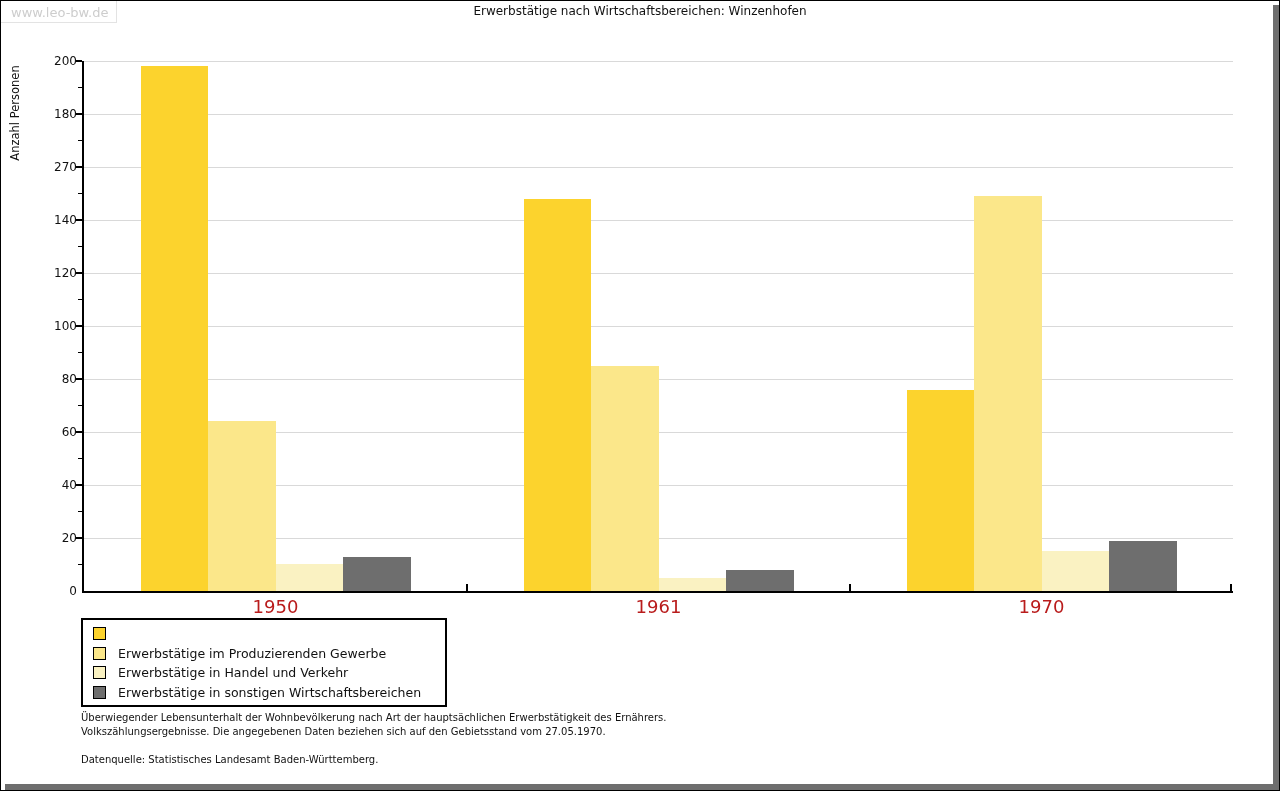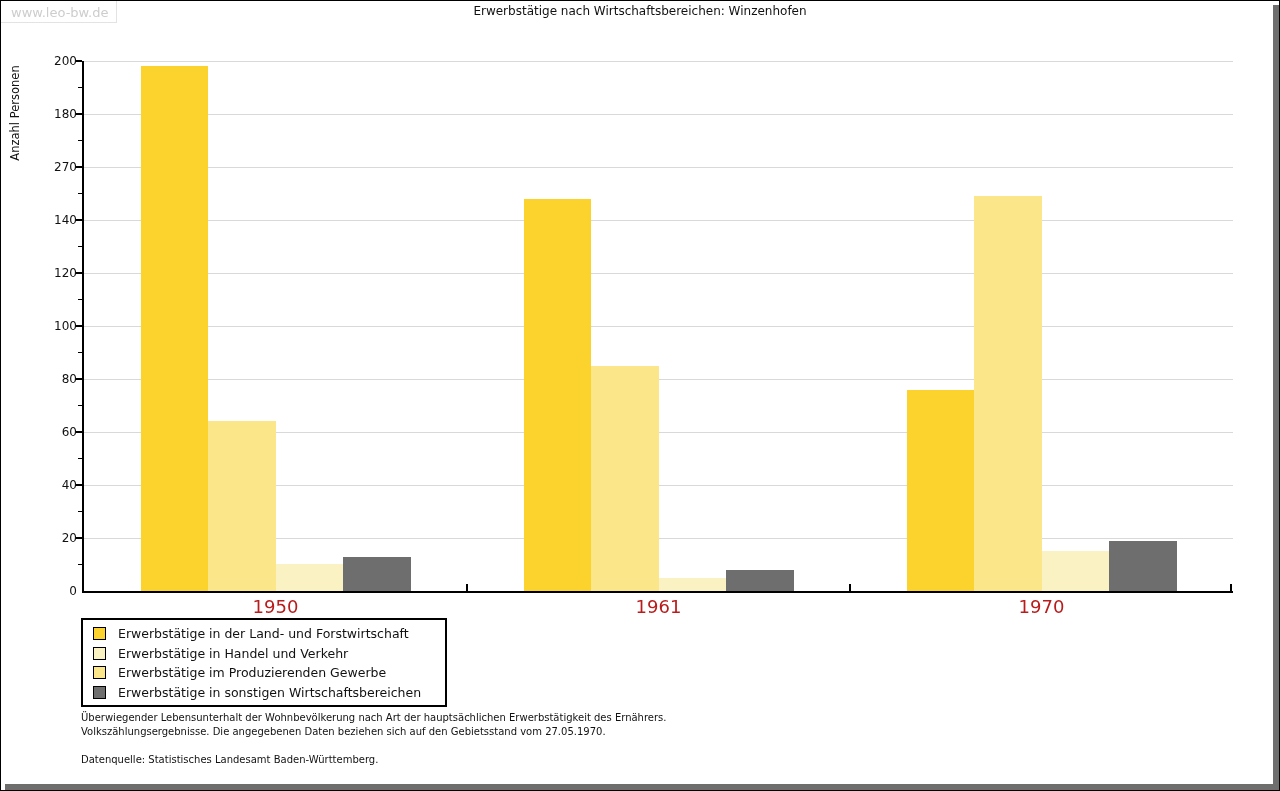--- a/index.html
+++ b/index.html
@@ -129,29 +129,28 @@
   <div id="xlabel-layer">
       <div class="xlabel" style="left: 274.5px; top: 595px;">1950</div>
       <div class="xlabel" style="left: 657.5px; top: 595px;">1961</div>
       <div class="xlabel" style="left: 1040.5px; top: 595px;">1970</div>
     </div>
 
   <div class="legend">
     <div id="legend-rows">
         <div class="legend-row">
           <span class="legend-swatch" style="background: rgb(252, 211, 45);"></span>
-          <span class="legend-label">Erwerbstätige in der Land- und Forstwirtschaft</span>
+        </div>
+        <div class="legend-row">
+          <span class="legend-swatch" style="background: rgb(251, 231, 138);"></span>
+          <span class="legend-label">Erwerbstätige im Produzierenden Gewerbe</span>
         </div>
         <div class="legend-row">
           <span class="legend-swatch" style="background: rgb(250, 242, 194);"></span>
           <span class="legend-label">Erwerbstätige in Handel und Verkehr</span>
-        </div>
-        <div class="legend-row">
-          <span class="legend-swatch" style="background: rgb(251, 231, 138);"></span>
-          <span class="legend-label">Erwerbstätige im Produzierenden Gewerbe</span>
         </div>
         <div class="legend-row">
           <span class="legend-swatch" style="background: rgb(110, 110, 110);"></span>
           <span class="legend-label">Erwerbstätige in sonstigen Wirtschaftsbereichen</span>
         </div>
       </div>
   </div>
 
   <div class="footnotes">
     <div>Überwiegender Lebensunterhalt der Wohnbevölkerung nach Art der hauptsächlichen Erwerbstätigkeit des Ernährers.</div>

